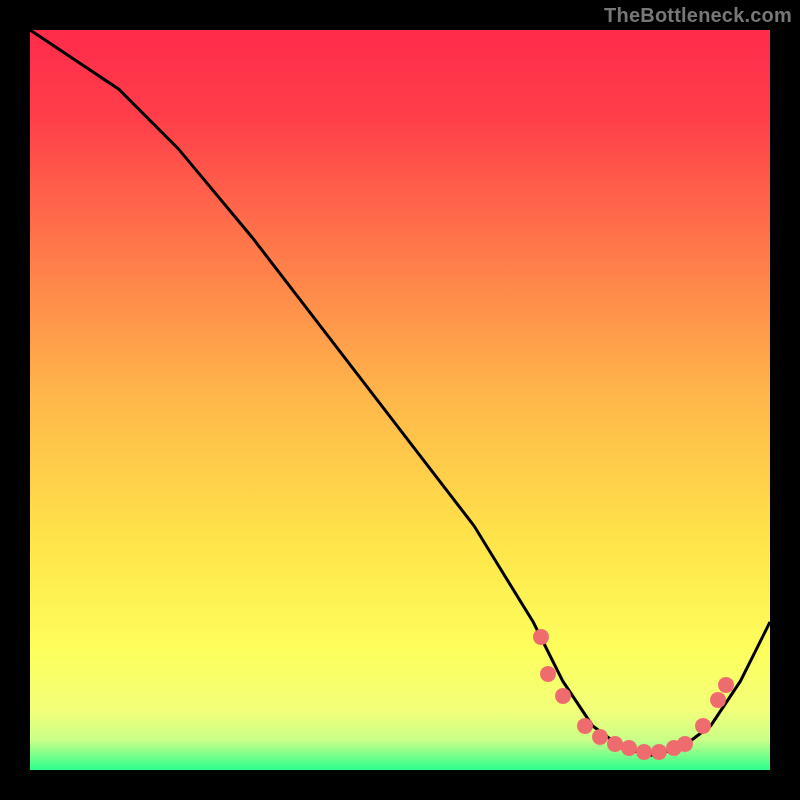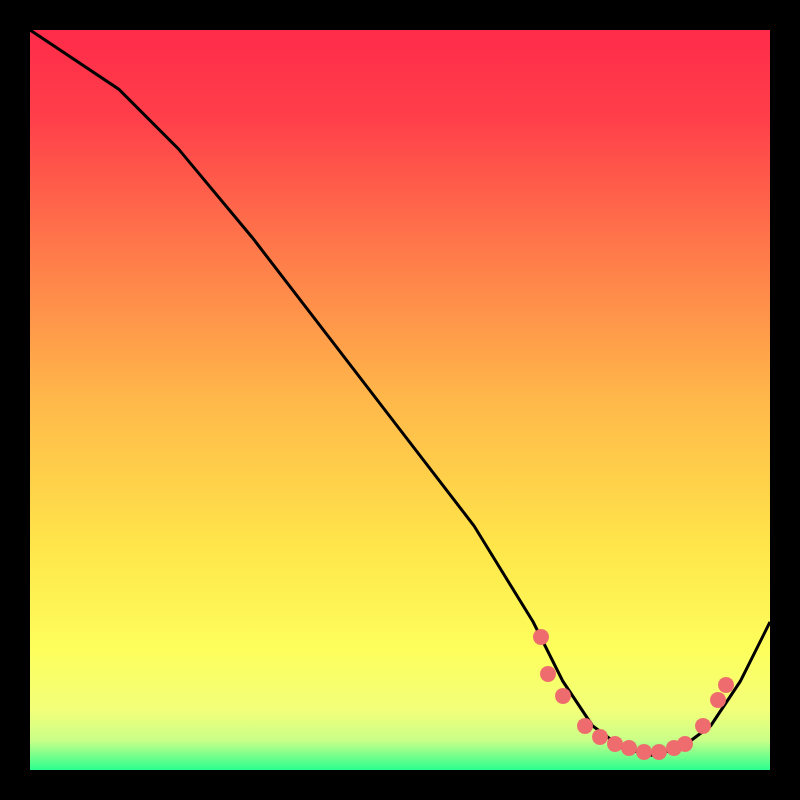--- a/index.html
+++ b/index.html
@@ -43,20 +43,21 @@
     margin-left: -8px;
     margin-top: -8px;
     border-radius: 50%;
     background: #ee6b6e;
   }
 </style>
 </head>
 <body>
 
 <div class="frame">
+  <div class="watermark">TheBottleneck.com</div>
   <div class="plot" id="plot">
     <div class="gradient" id="gradient" style="background: linear-gradient(rgb(255, 43, 74) 0%, rgb(255, 63, 74) 12%, rgb(255, 122, 74) 30%, rgb(255, 184, 74) 50%, rgb(255, 230, 74) 70%, rgb(253, 255, 93) 84%, rgb(242, 255, 122) 92%, rgb(201, 255, 136) 96%, rgb(43, 255, 143) 100%);"></div>
     <svg class="curve" id="curve-svg" viewBox="0 0 740 740" preserveAspectRatio="none">
       <path id="curve-path" fill="none" stroke-width="3" d="M0.00 0.00 L22.20 14.80 L88.80 59.20 L148.00 118.40 L222.00 207.20 L296.00 303.40 L370.00 399.60 L444.00 495.80 L503.20 592.00 L532.80 651.20 L562.40 695.60 L592.00 717.80 L621.60 725.20 L651.20 717.80 L680.80 695.60 L710.40 651.20 L740.00 592.00" stroke="#000000"></path>
     </svg>
     <div id="dots-layer">
         <div class="dot" style="left: 510.6px; top: 606.8px; background: rgb(238, 107, 110);"></div>
         <div class="dot" style="left: 518px; top: 643.8px; background: rgb(238, 107, 110);"></div>
         <div class="dot" style="left: 532.8px; top: 666px; background: rgb(238, 107, 110);"></div>
         <div class="dot" style="left: 555px; top: 695.6px; background: rgb(238, 107, 110);"></div>

